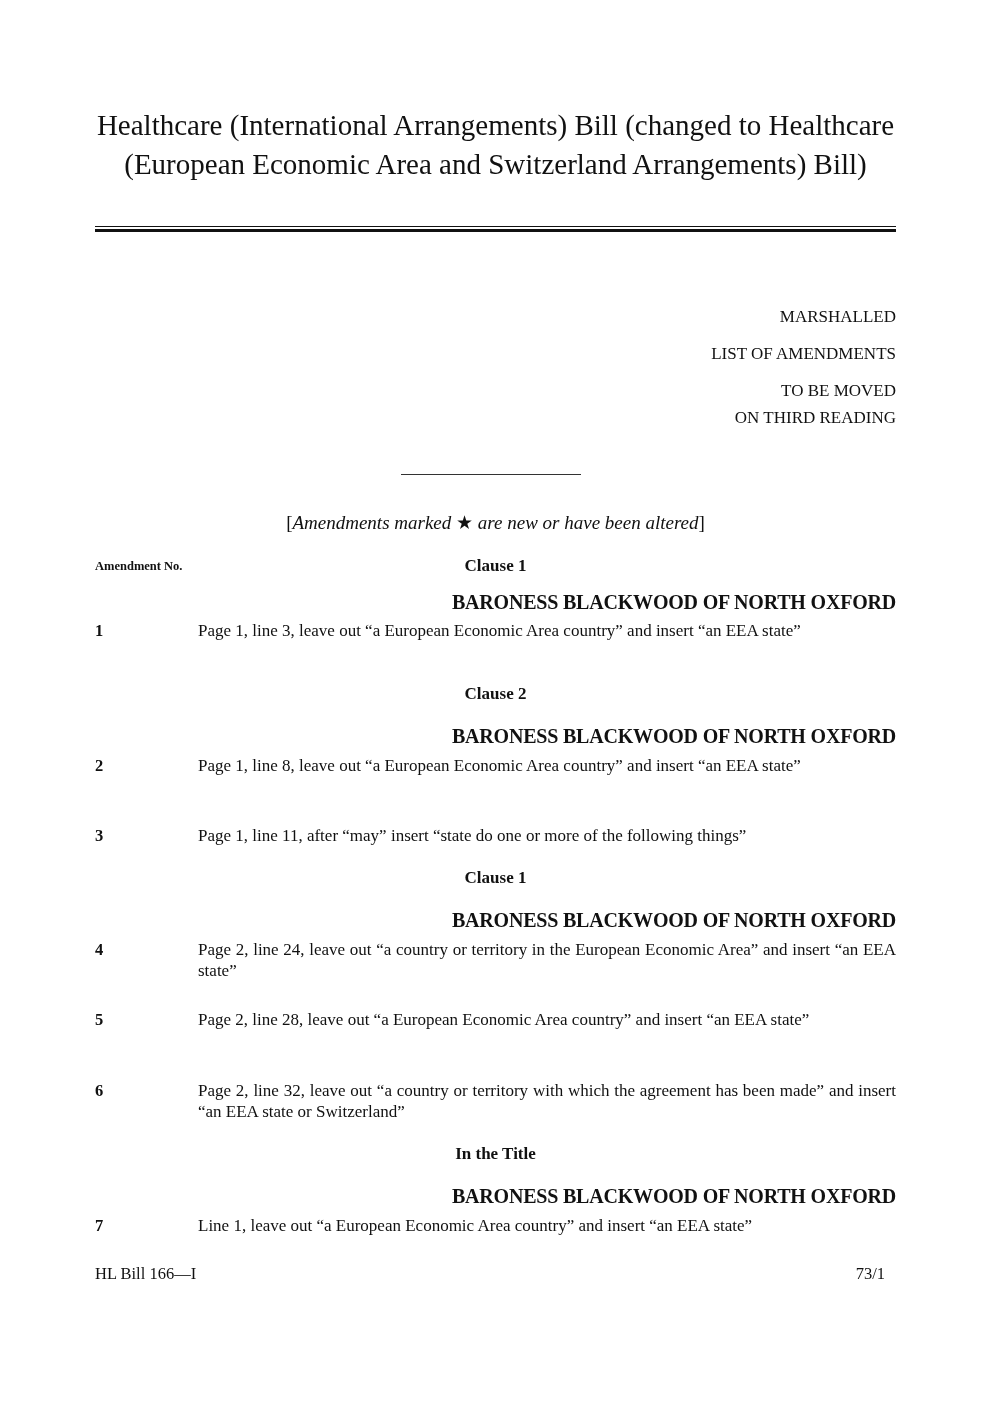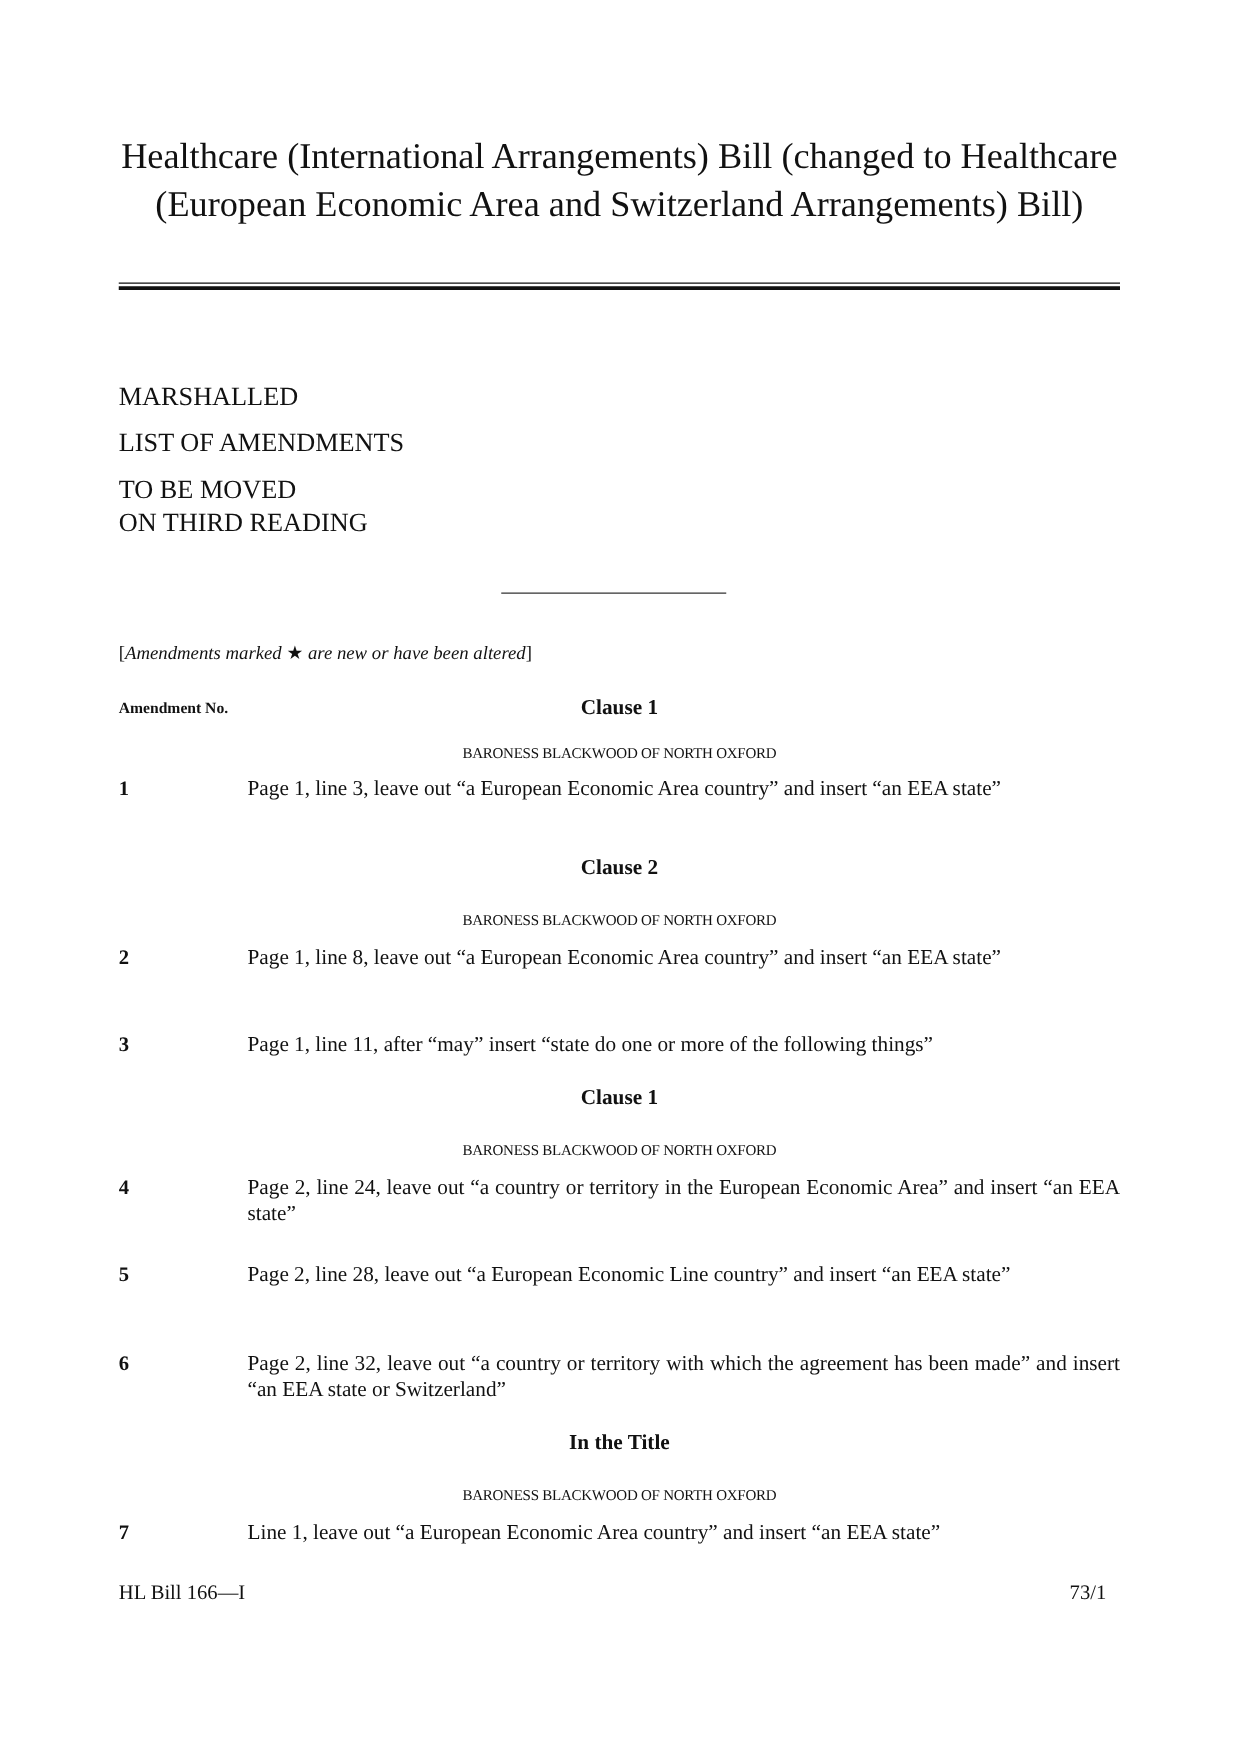--- a/index.html
+++ b/index.html
@@ -27,53 +27,55 @@
       letter-spacing: 0px;
     }
     .rule-thin {
       left: 95px; width: 801px; top: 226px; height: 1px; background: #111;
     }
     .rule-thick {
       left: 95px; width: 801px; top: 229px; height: 3px; background: #111;
     }
     .heading-line {
       left: 95px; width: 801px;
-      text-align: left;
-      font-size: 21px;
+      text-align: right;
+      font-size: 17px;
       line-height: 24px;
     }
     .short-rule {
       left: 401px; width: 180px; top: 474px; height: 1px; background: #333;
     }
     .note {
       left: 95px; width: 801px; top: 512px;
-      font-size: 15px;
+      text-align: center;
+      font-size: 19px;
       line-height: 22px;
     }
     .note i { font-style: italic; }
     .amend-no-header {
       left: 95px; top: 559px;
       font-size: 12.5px;
       font-weight: bold;
       line-height: 15px;
       width: 100px;
     }
     .center-bold {
       left: 95px; width: 801px;
       text-align: center;
       font-weight: bold;
       font-size: 17px;
       line-height: 22px;
     }
     .member {
       left: 95px; width: 801px;
-      text-align: center;
-      font-size: 12px;
+      text-align: right;
+      font-size: 20px;
       line-height: 22px;
       letter-spacing: -0.2px;
+      font-weight: bold;
     }
     .num {
       left: 95px;
       font-weight: bold;
       font-size: 16.5px;
       line-height: 22px;
     }
     .amend-text {
       left: 198px;
       width: 698px;
@@ -119,21 +121,21 @@
 <div class="abs num" style="top:755px">2</div>
 <div class="abs amend-text" style="top:755px">Page 1, line 8, leave out “a European Economic Area country” and insert “an EEA state”</div>
 <div class="abs num" style="top:825px">3</div>
 <div class="abs amend-text" style="top:825px">Page 1, line 11, after “may” insert “state do one or more of the following things”</div>
 
 <div class="abs center-bold" style="top:867px">Clause 1</div>
 <div class="abs member" style="top:909px">BARONESS BLACKWOOD OF NORTH OXFORD</div>
 <div class="abs num" style="top:939px">4</div>
 <div class="abs amend-text" style="top:939px">Page 2, line 24, leave out “a country or territory in the European Economic Area” and insert “an EEA state”</div>
 <div class="abs num" style="top:1009px">5</div>
-<div class="abs amend-text" style="top:1009px">Page 2, line 28, leave out “a European Economic Line country” and insert “an EEA state”</div>
+<div class="abs amend-text" style="top:1009px">Page 2, line 28, leave out “a European Economic Area country” and insert “an EEA state”</div>
 <div class="abs num" style="top:1080px">6</div>
 <div class="abs amend-text" style="top:1080px">Page 2, line 32, leave out “a country or territory with which the agreement has been made” and insert “an EEA state or Switzerland”</div>
 
 <div class="abs center-bold" style="top:1143px">In the Title</div>
 <div class="abs member" style="top:1185px">BARONESS BLACKWOOD OF NORTH OXFORD</div>
 <div class="abs num" style="top:1215px">7</div>
 <div class="abs amend-text" style="top:1215px">Line 1, leave out “a European Economic Area country” and insert “an EEA state”</div>
 
 <div class="abs footer-left">HL Bill 166—I</div>
 <div class="abs footer-right">73/1</div>

